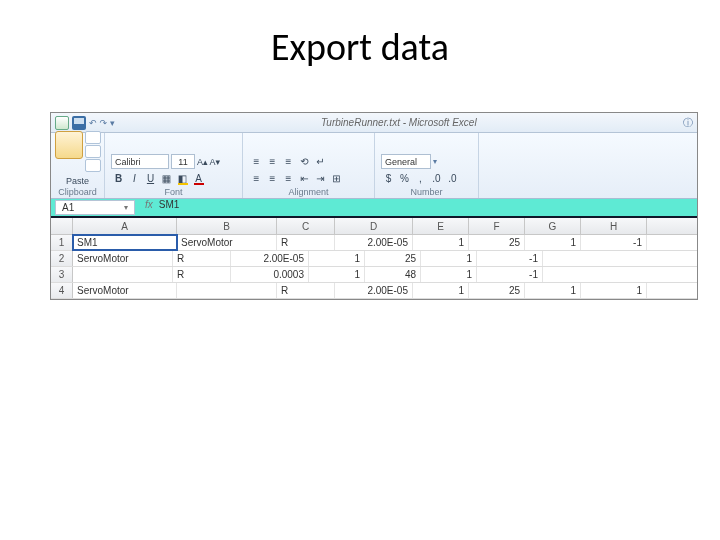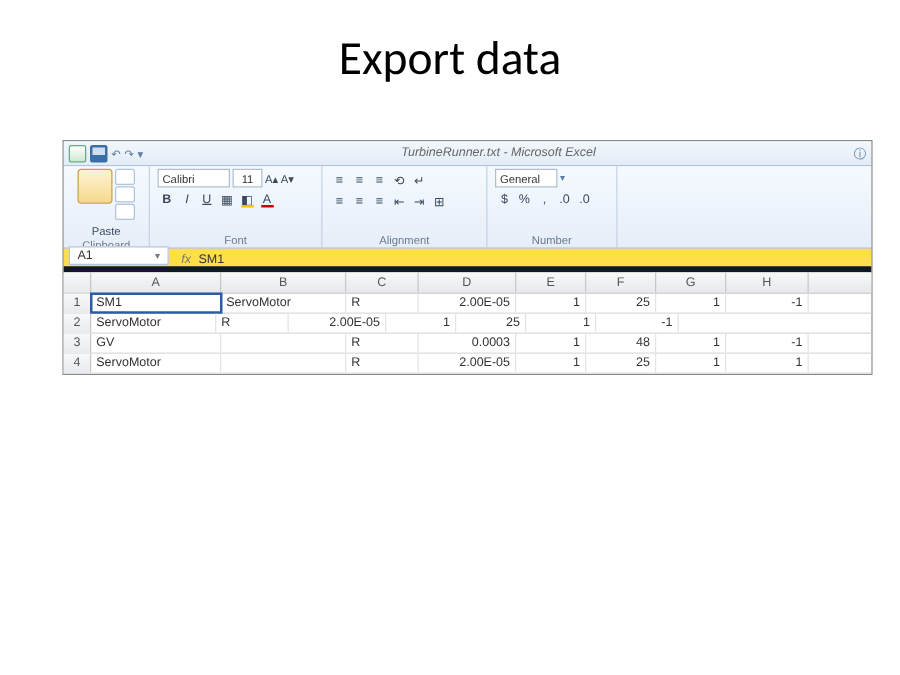--- a/index.html
+++ b/index.html
@@ -96,41 +96,41 @@
     border-bottom: 1px solid #a9bdd3;
     display: flex;
     align-items: stretch;
     height: 66px;
   }
   .group {
     border-right: 1px solid #c6d4e4;
     padding: 2px 6px 0 6px;
     display:flex;
     flex-direction:column;
-    justify-content:space-between;
+    justify-content:flex-end;
   }
   .group-label { text-align:center; font-size:9px; color:#6a7b8d; padding:1px 0; }
   .grouptop { display:flex; align-items:flex-start; gap:4px; }
   .big-ico { width:28px; height:28px; border:1px solid #d0a040; background:linear-gradient(#fff3d6,#f5d98c); border-radius:3px; }
   .big-lbl { font-size:9px; text-align:center; color:#3a4a5c; }
   .mini-col { display:flex; flex-direction:column; gap:1px; }
   .mini-ico { width:16px; height:13px; border:1px solid #b0c4da; background:#fff; border-radius:2px; }
   .font-row { display:flex; gap:2px; align-items:center; }
   .font-name { border:1px solid #aebfd2; background:#fff; width:58px; height:15px; padding:0 3px; line-height:14px; font-size:9px; }
   .font-size { border:1px solid #aebfd2; background:#fff; width:24px; height:15px; text-align:center; line-height:14px; font-size:9px; }
   .btnrow { display:flex; gap:1px; margin-top:2px; }
   .btnrow span { width:15px; height:15px; border:1px solid transparent; display:inline-flex; align-items:center; justify-content:center; font-size:10px; color:#3a4a5c; }
   .dd { width:50px; height:15px; border:1px solid #aebfd2; background:#fff; padding:0 3px; line-height:14px; font-size:9px; }
   .tall-ico { width:26px; height:32px; border:1px solid #c6b080; background:linear-gradient(#fff,#f0e4c4); border-radius:3px; }
 
   .namebar {
     display:flex;
-    align-items:flex-end;
-    background:#fde047;
-    border-bottom:5px solid #0f172a;
+    align-items:flex-start;
+    background:#5eead4;
+    border-bottom:2px solid #0f172a;
     height:19px;
   }
   .namebox {
     width:80px; border:1px solid #b5c4d6; background:#fff; margin:1px 4px; padding:1px 6px; font-size:10px;
     display:flex; justify-content:space-between; align-items:center;
   }
   .fx { color:#777; font-style:italic; margin:0 6px; }
   .fval { font-size:10px; color:#333; }
 
   .sheet { background:#fff; }
@@ -166,21 +166,21 @@
         <span class="qat-arrow">▾</span>
       </div>
       <div class="titlecenter">TurbineRunner.txt - Microsoft Excel</div>
       <div class="titleright">
         <span style="color:#5a7ba3">ⓘ</span>
       </div>
     </div>
 
 
     <div class="ribbon">
-      <div class="group" style="width:69px">
+      <div class="group" style="width:54px">
         <div class="grouptop" style="flex-direction:column;align-items:center">
           <div style="display:flex;gap:2px">
             <div class="big-ico"></div>
             <div class="mini-col">
               <span class="mini-ico"></span>
               <span class="mini-ico"></span>
               <span class="mini-ico"></span>
             </div>
           </div>
           <div class="big-lbl">Paste</div>
@@ -288,21 +288,20 @@
             <div class="cell cB">ServoMotor</div>
             <div class="cell cC">R</div>
             <div class="cell cD r">2.00E-05</div>
             <div class="cell cE r">1</div>
             <div class="cell cF r">25</div>
             <div class="cell cG r">1</div>
             <div class="cell cH r">-1</div>
           </div>
           <div class="drow">
             <div class="rownum">3</div>
-            <div class="cell cA">GV</div>
             <div class="cell cB"><not shared=""></not></div>
             <div class="cell cC">R</div>
             <div class="cell cD r">0.0003</div>
             <div class="cell cE r">1</div>
             <div class="cell cF r">48</div>
             <div class="cell cG r">1</div>
             <div class="cell cH r">-1</div>
           </div>
           <div class="drow">
             <div class="rownum">4</div>

